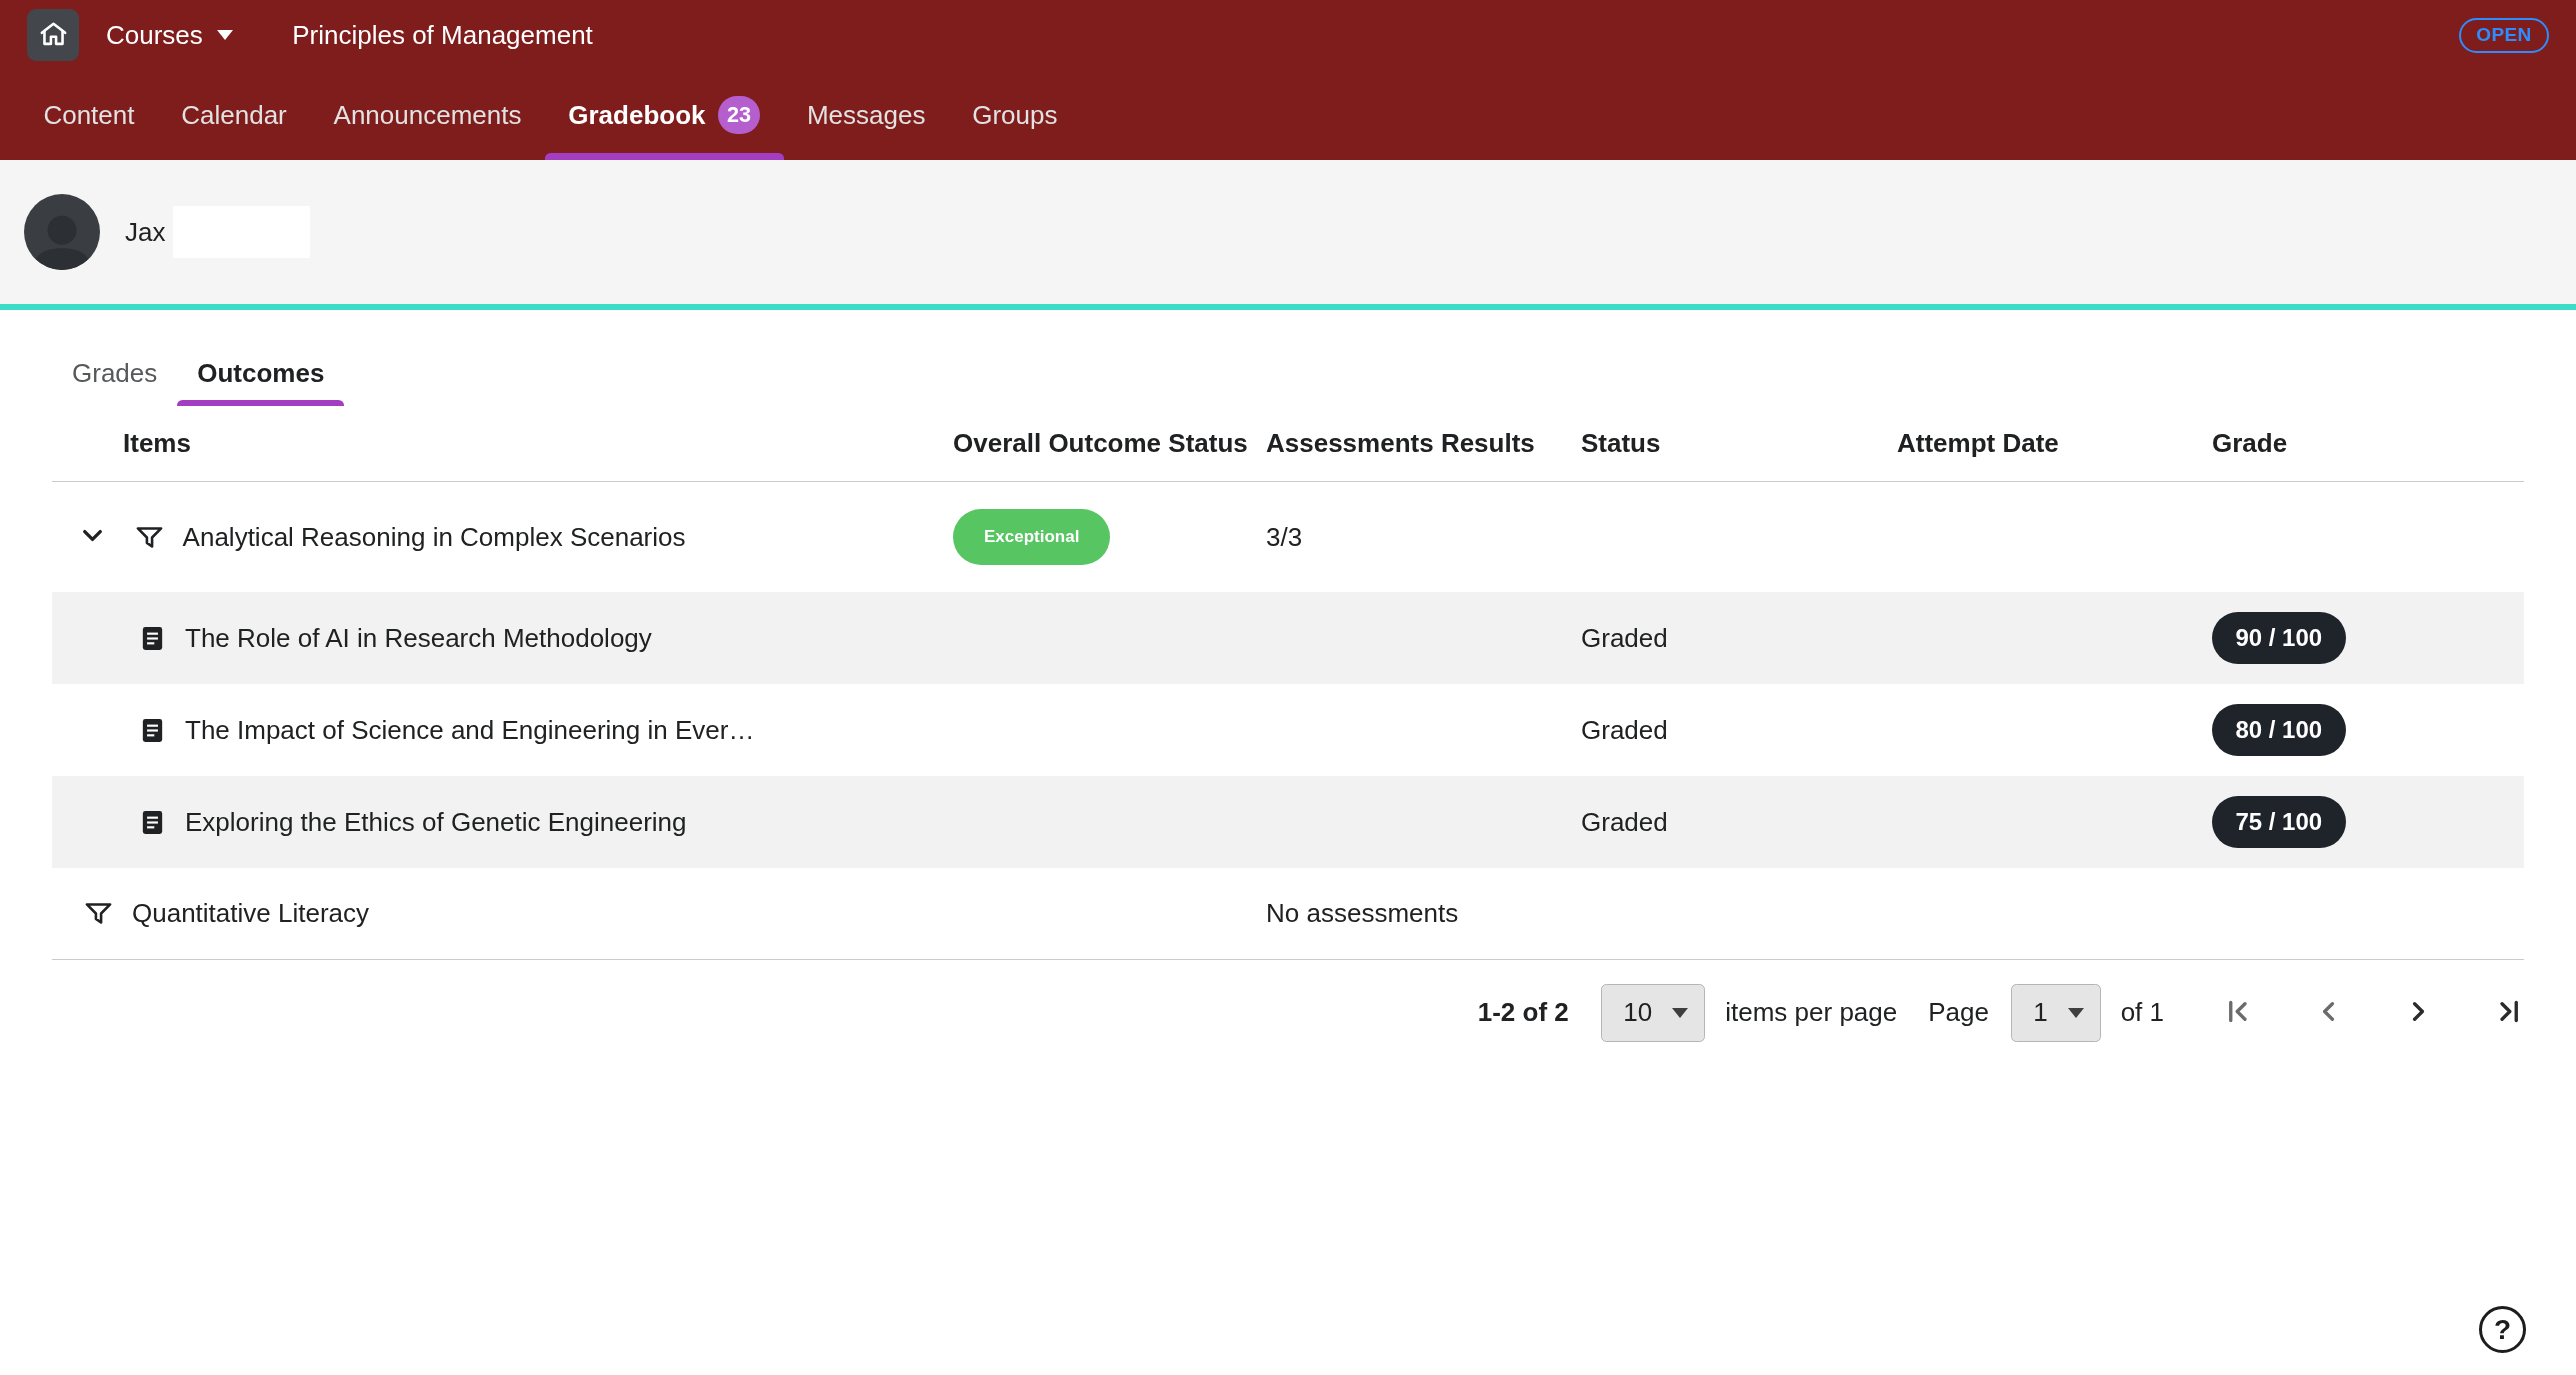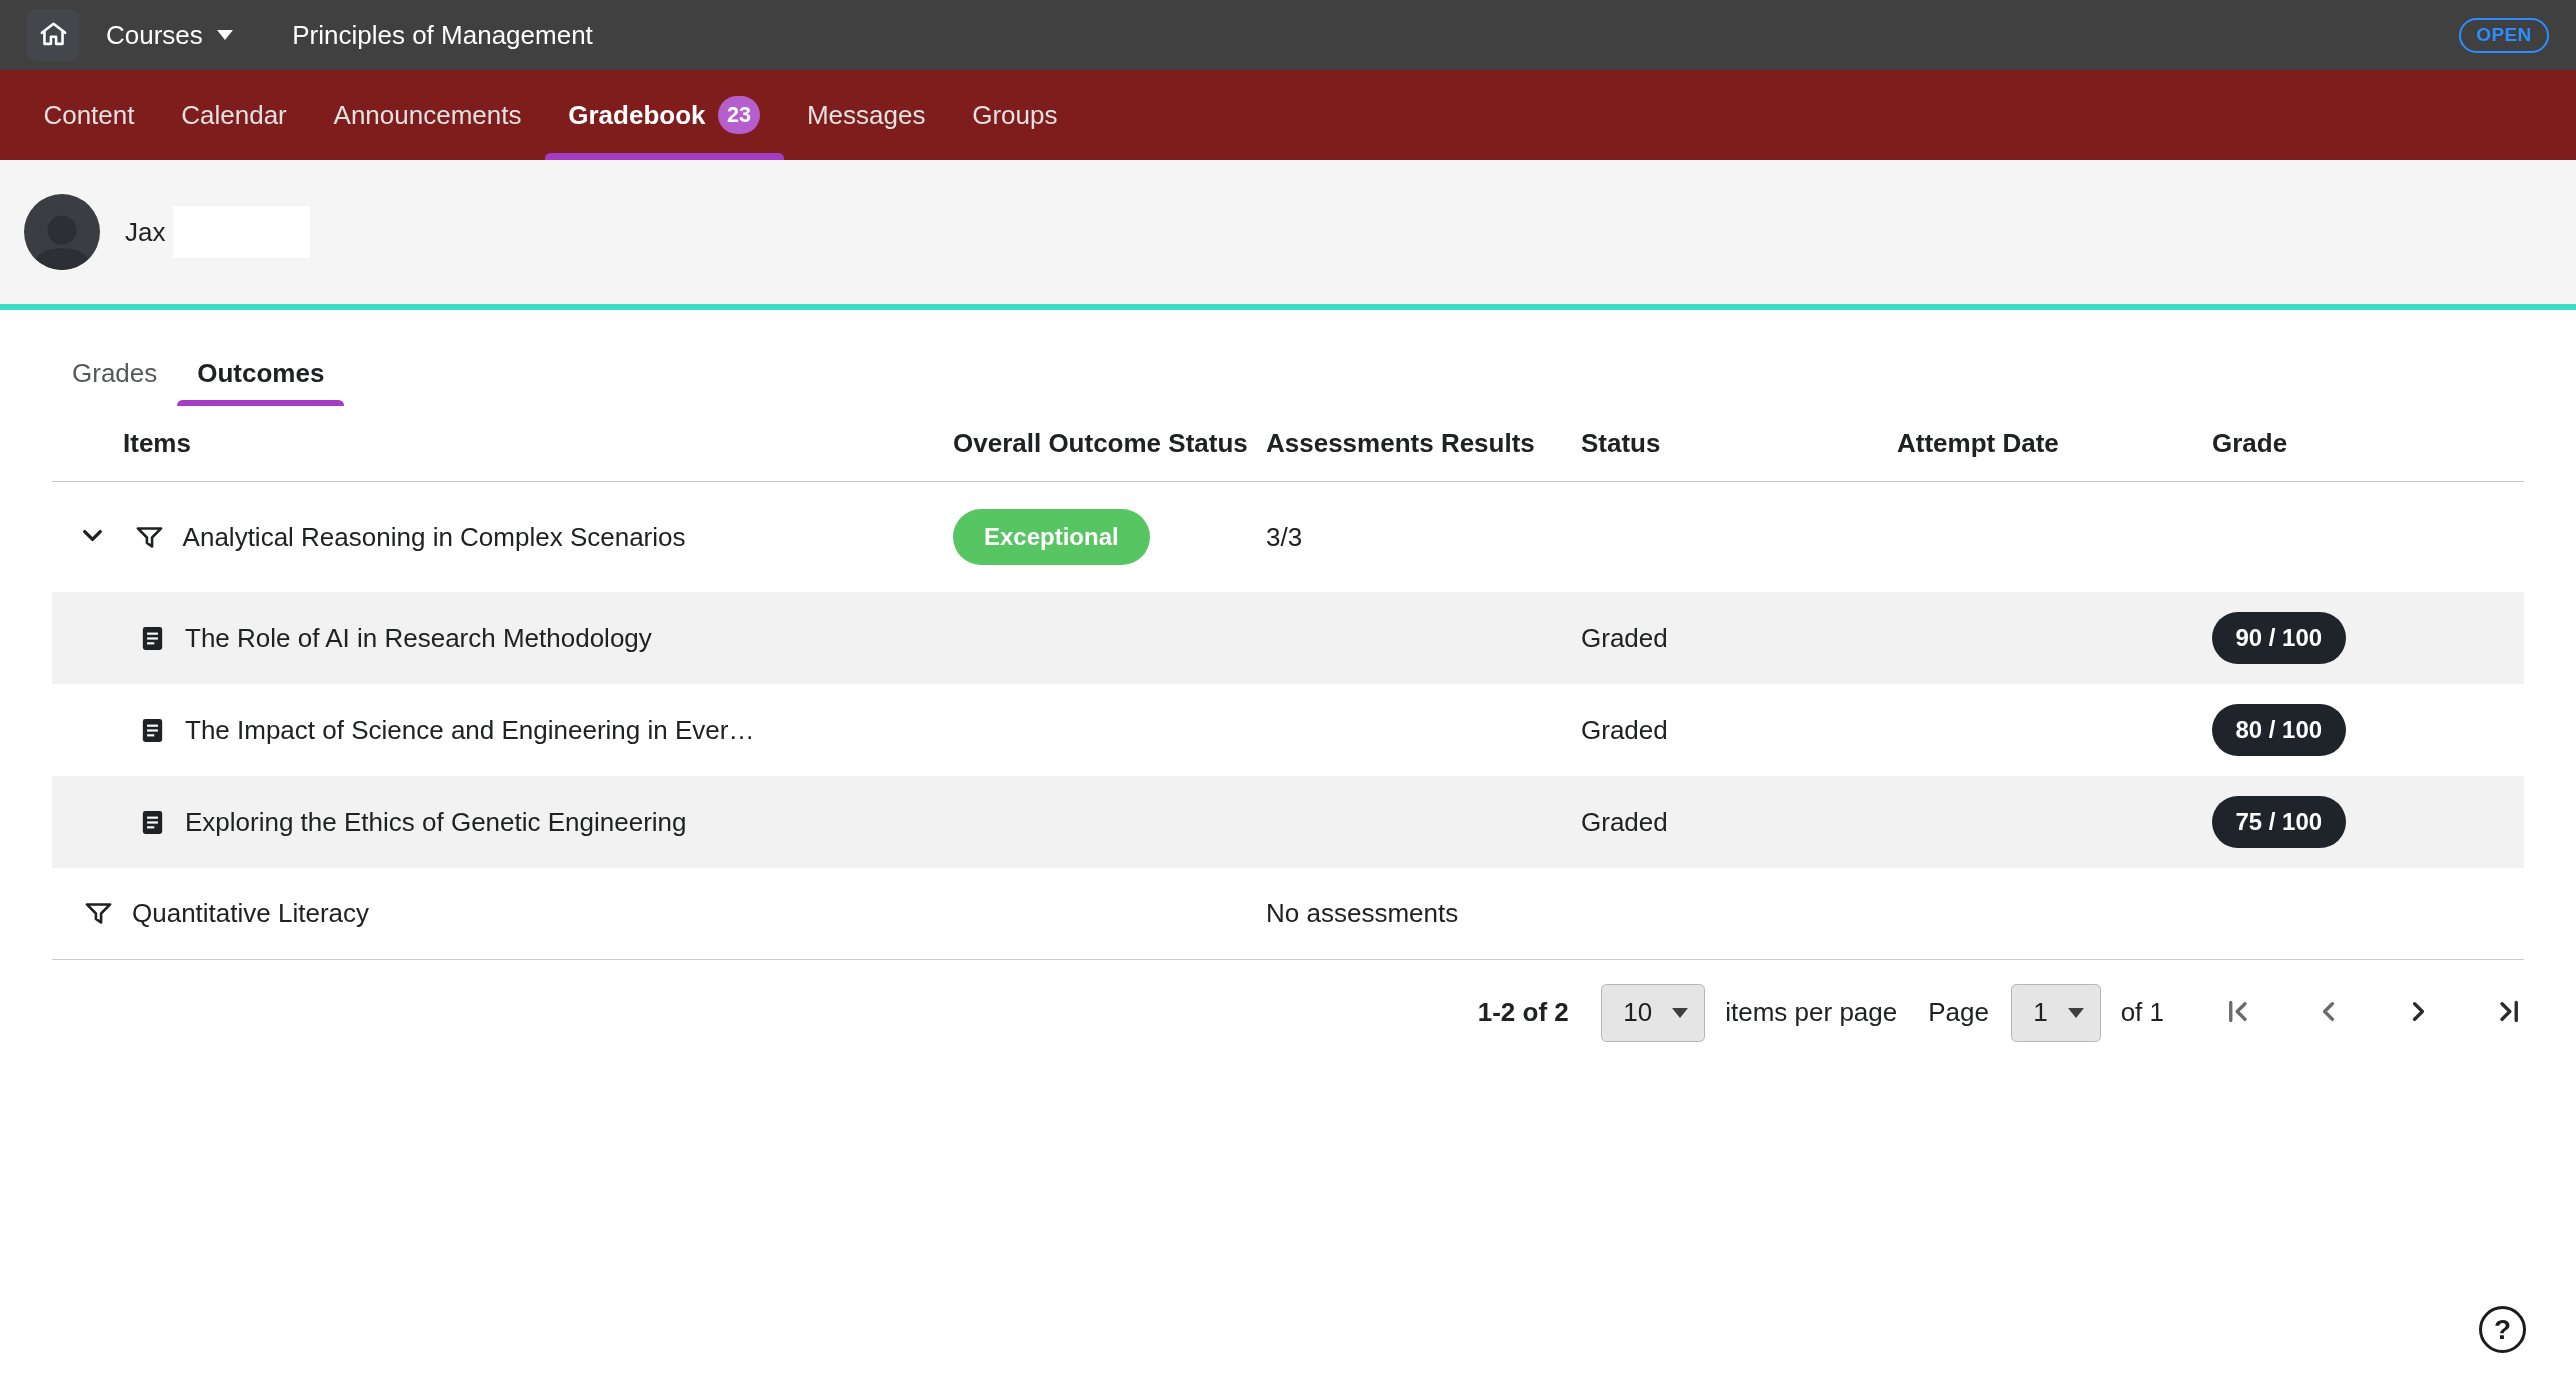--- a/index.html
+++ b/index.html
@@ -7,21 +7,21 @@
   body {
     font-family:"Liberation Sans", sans-serif;
     background:#ffffff;
     color:#202122;
     position:relative;
     overflow:hidden;
   }
 
   
   .topbar {
-    height:70px; background:#404040;
+    height:70px; background:#7f1d1d;
     display:flex; align-items:center;
     padding:0 27px;
   }
   .home-tile {
     width:52px; height:52px; background:#43464b; border-radius:9px;
     display:flex; align-items:center; justify-content:center;
     margin-right:27px; cursor:pointer;
   }
   .courses-btn {
     display:flex; align-items:center; gap:14.4px;
@@ -114,21 +114,21 @@
 
   .chev-btn {
     width:40px; height:40px; display:flex; align-items:center; justify-content:center;
     margin-left:20px; margin-right:21.6px; cursor:pointer; background:none; border:none;
   }
   .funnel-wrap { margin-right:18px; display:flex; }
   .funnel-wrap.lvl0 { margin-left:31px; }
   .doc-wrap { margin-left:86px; margin-right:18px; display:flex; }
 
   .pill-green {
-    background:#58C563; color:#ffffff; font-weight:bold; font-size:24px;
+    background:#58C563; color:#ffffff; font-weight:bold; font-size:17px;
     height:56px; padding:0 31px; border-radius:898px;
     display:inline-flex; align-items:center; justify-content:center;
   }
   .grade-pill {
     background:#1F242B; color:#ffffff; font-weight:bold; font-size:24px;
     height:52px; padding:0 23.4px; border-radius:898px;
     display:inline-flex; align-items:center;
   }
 
   

